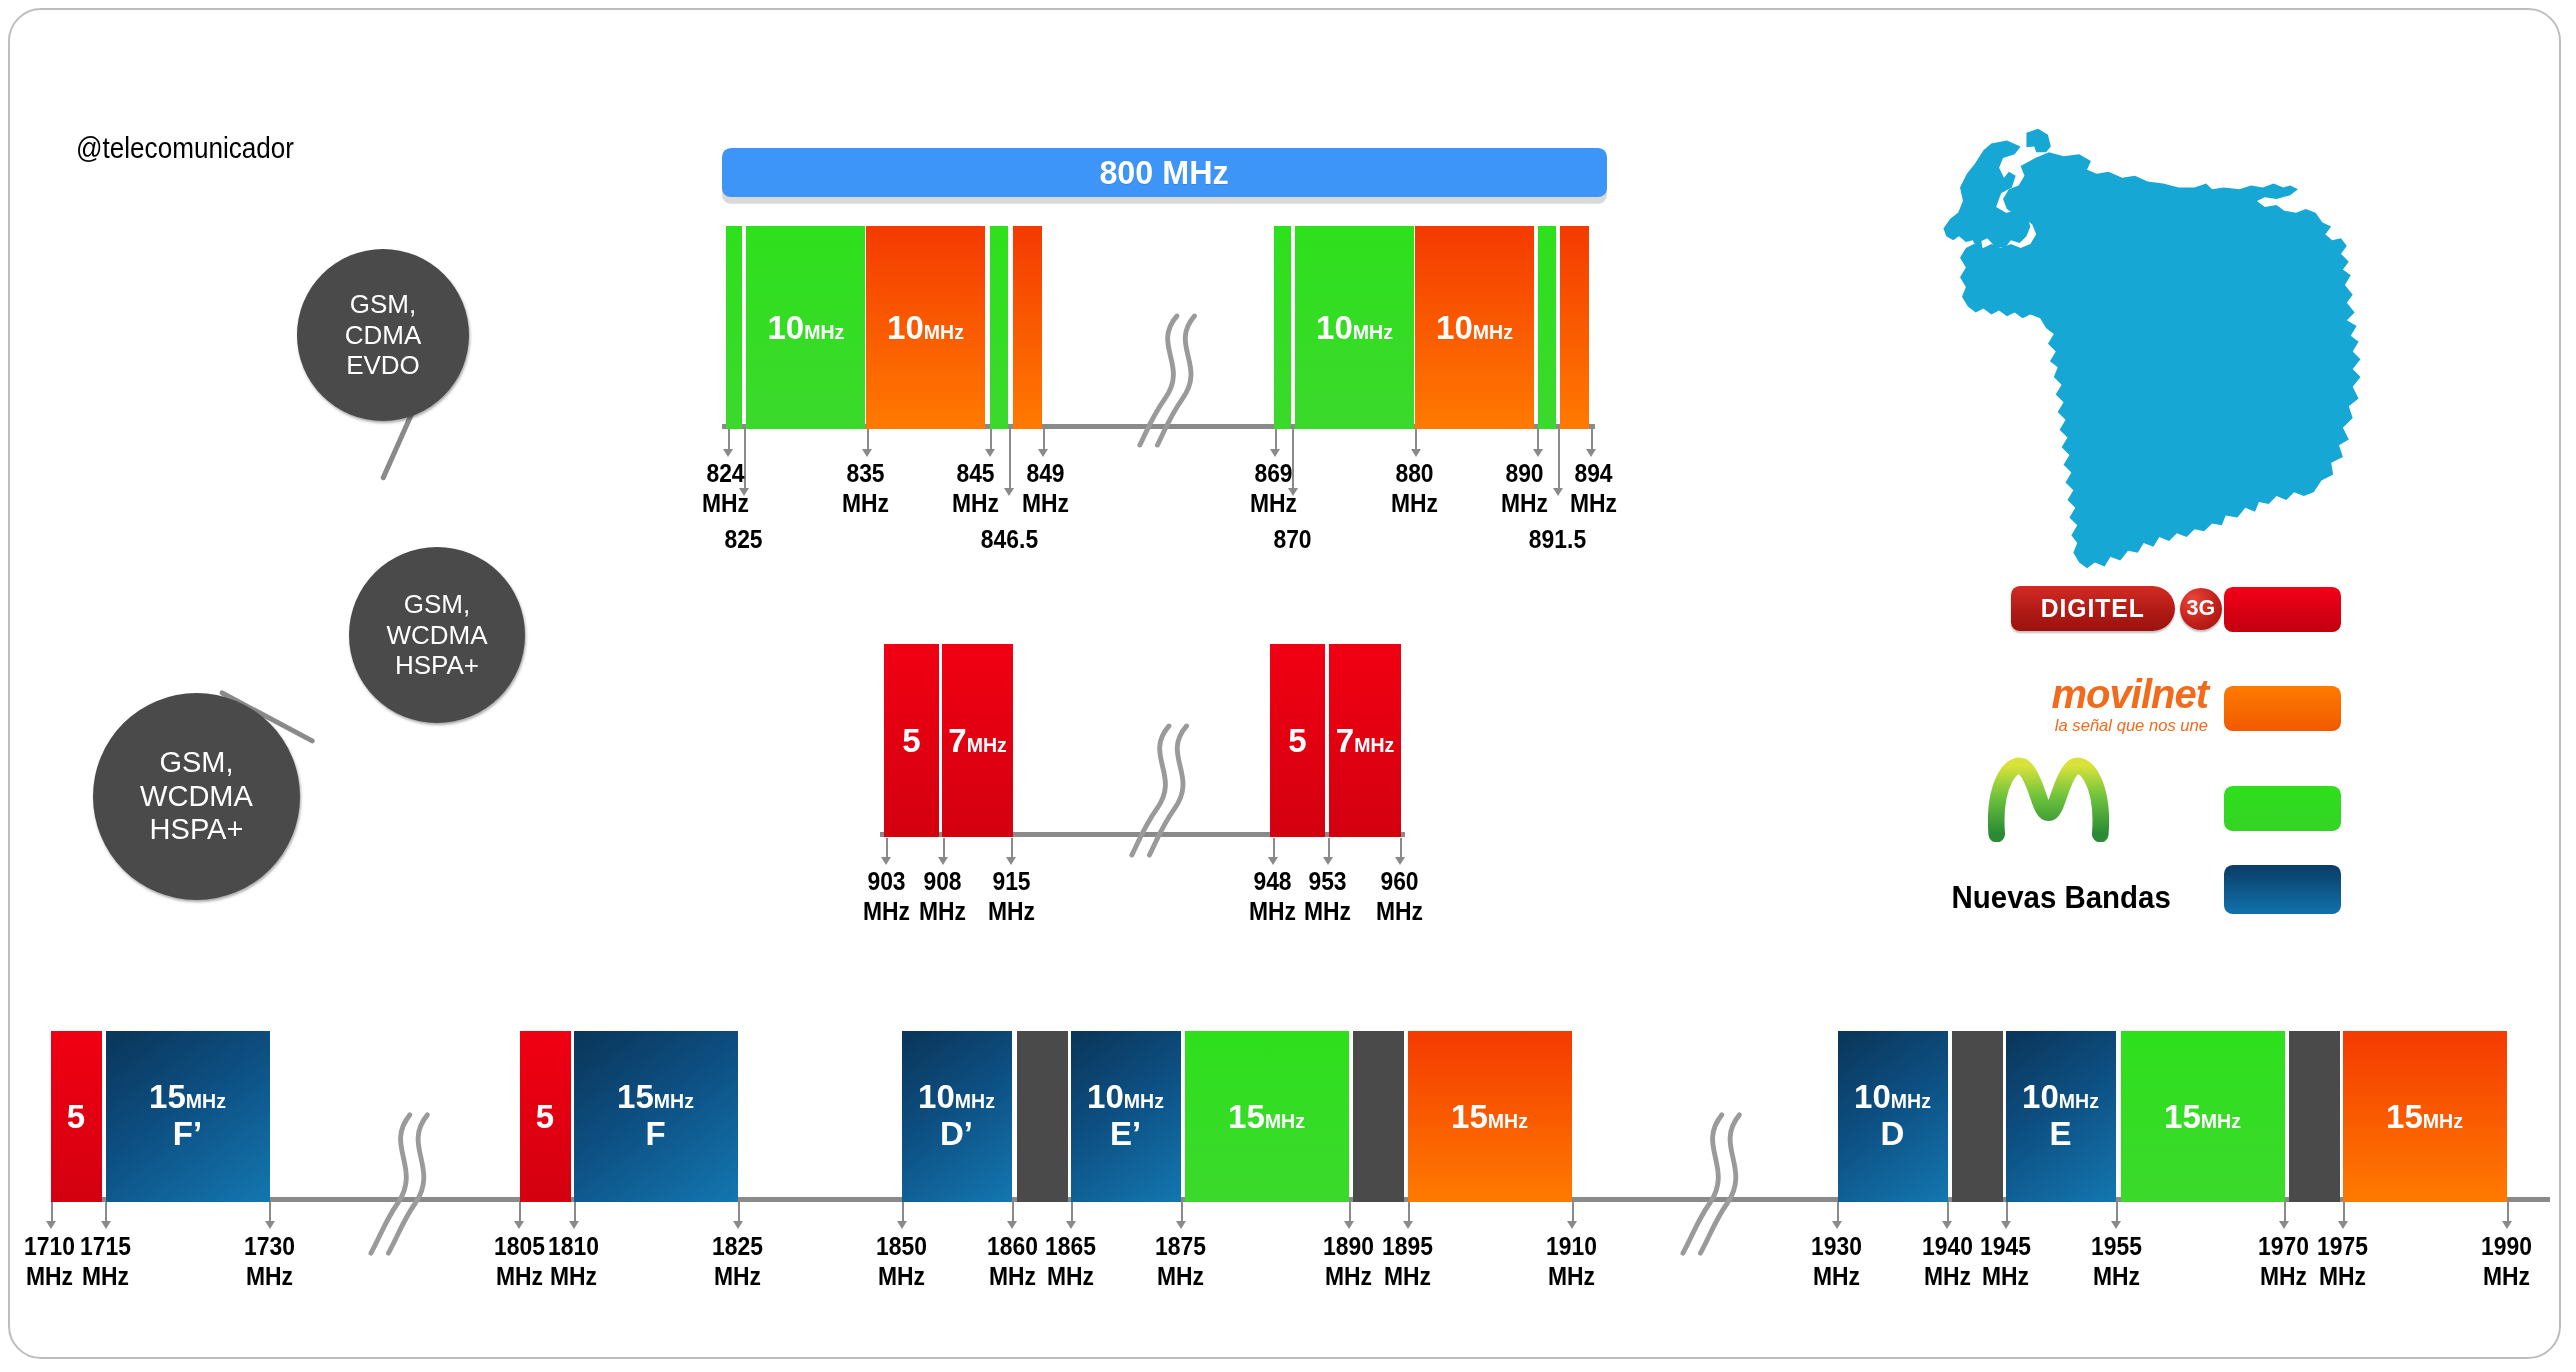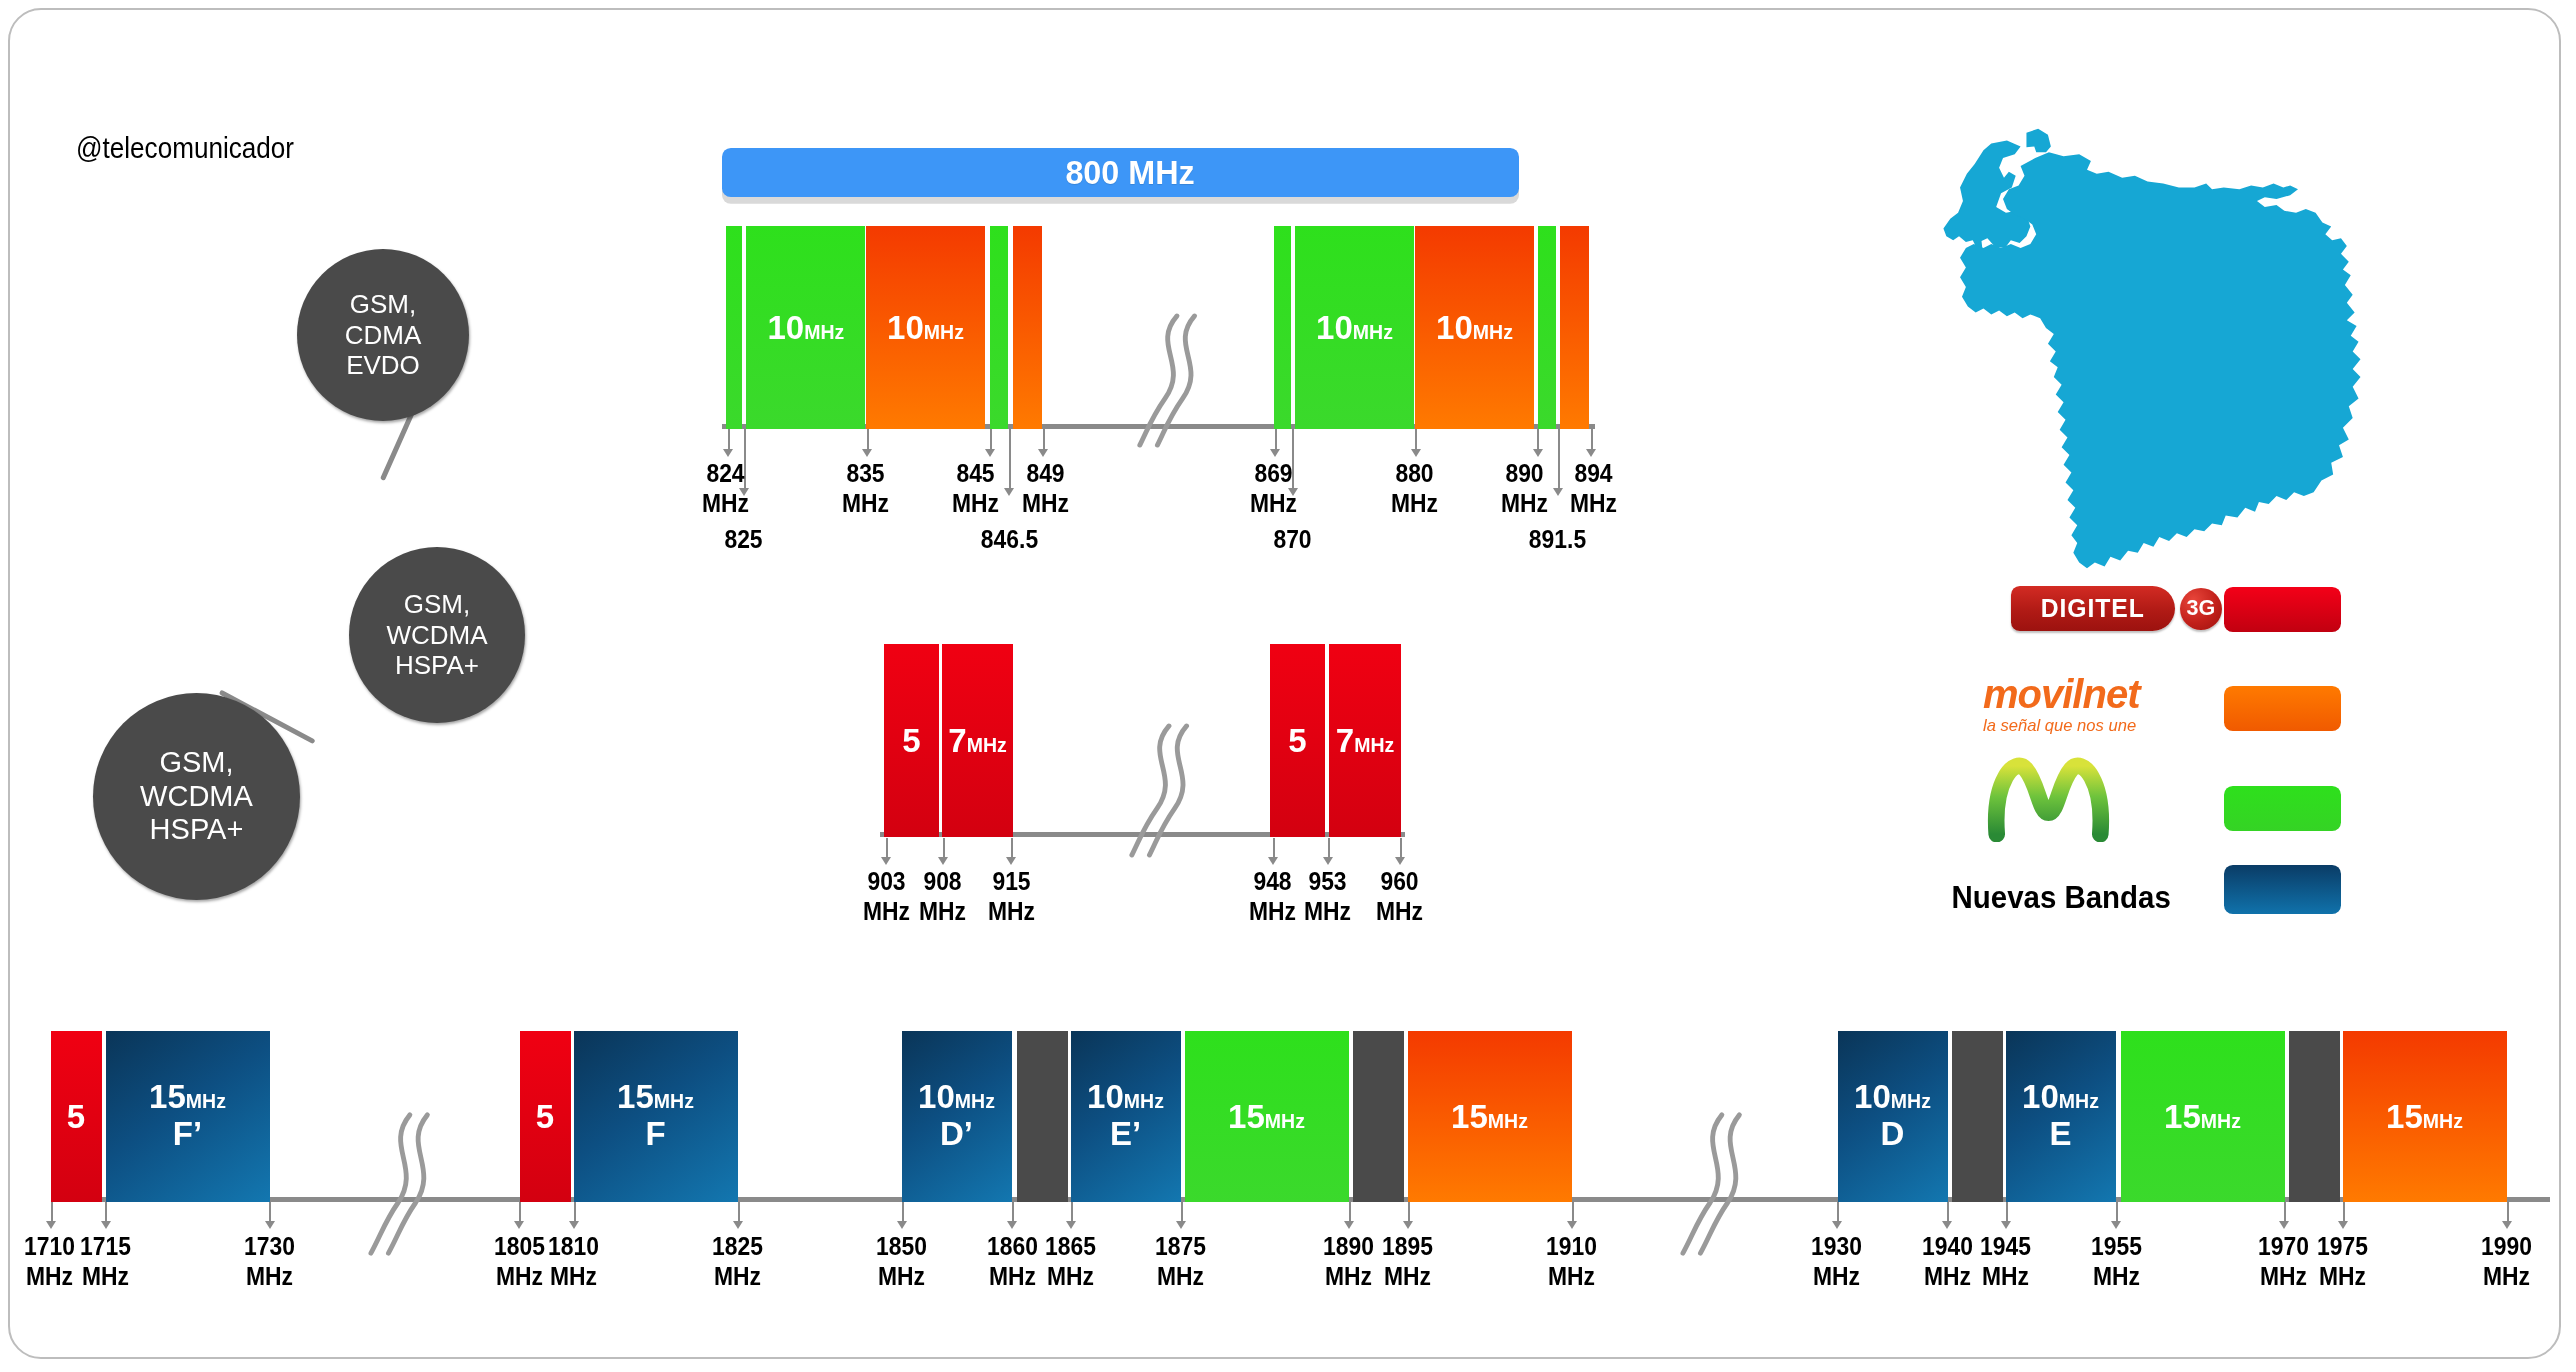--- a/index.html
+++ b/index.html
@@ -128,21 +128,21 @@
   }
   .digitel .g3{
     width:42px;height:42px;border-radius:50%;margin-left:4.9px;
     background:radial-gradient(circle at 32% 28%,#e8453a 0%,#c2201a 55%,#9c120f 100%);
     display:flex;align-items:center;justify-content:center;
     box-shadow:0 2px 2px rgba(0,0,0,.25);
   }
   .digitel .g3 b{color:#fff;font-size:21.5px;font-weight:bold;}
 
   
-  .movilnet{position:absolute;text-align:left;}
+  .movilnet{position:absolute;text-align:right;}
   .movilnet .m1{
     color:#f26a1b;font-size:40px;font-weight:bold;font-style:italic;
     letter-spacing:-1px;line-height:1;
   }
   .movilnet .m2{
     color:#f26a1b;font-size:16.6px;font-style:italic;margin-top:2px;
   }
 
   
   .movistar{position:absolute;}
@@ -170,21 +170,21 @@
     <span>GSM,
 WCDMA
 HSPA+</span>
   </div>
   <div class="bubble" style="left:93px;top:693px;width:207px;height:207px;font-size:29px;">
     <span>GSM,
 WCDMA
 HSPA+</span>
   </div>
 
-  <div class="bandhead" style="left:722px;top:148px;width:777px;padding-left:20px;">
+  <div class="bandhead" style="left:722px;top:148px;width:885px;">
     <span>800 MHz</span>
   </div>
 
   <div class="blockrow" style="left:722px;top:226px;width:873px;height:203px;">
     <div class="baseline" style="left:0px;top:198px;width:873px;"></div>
 
     <div class="blk" style="left:3.9px;width:16.6px;height:203px;background:linear-gradient(180deg,#2ee01c,#3bd92c);"></div>
 
     <div class="blk" style="left:24.4px;width:119px;height:203px;background:linear-gradient(180deg,#2ee01c,#3bd92c);">
       <div class="bw"><span>10</span><small>MHz</small></div>

